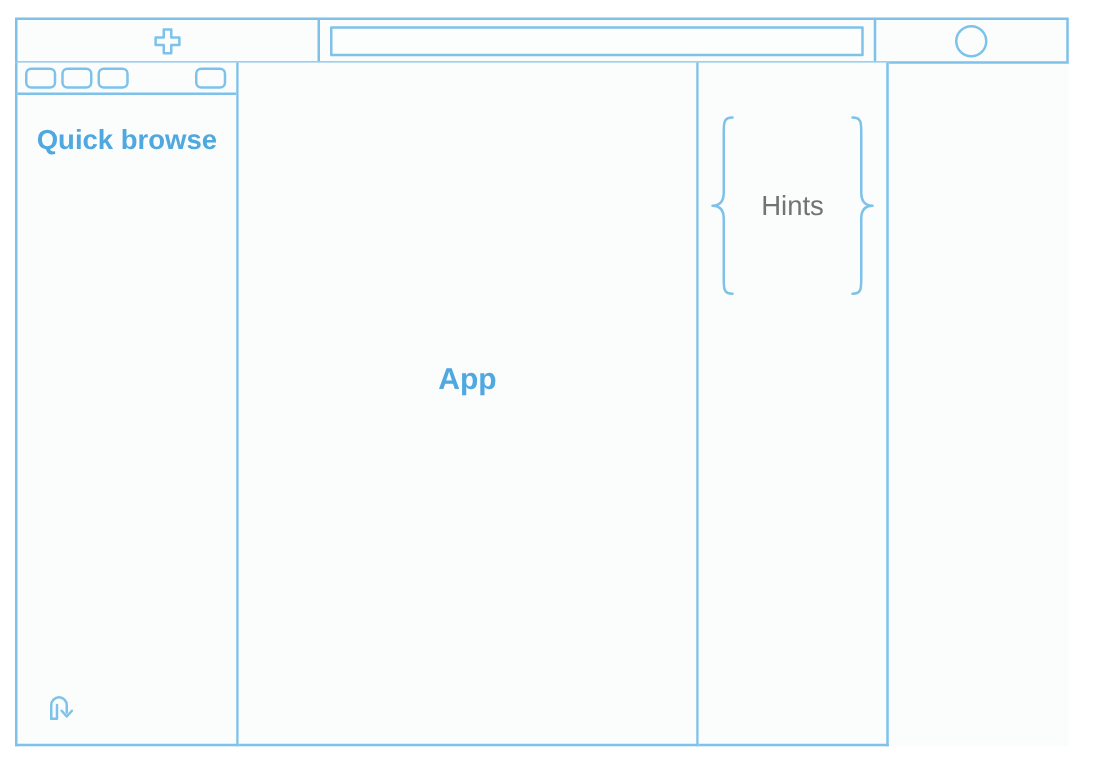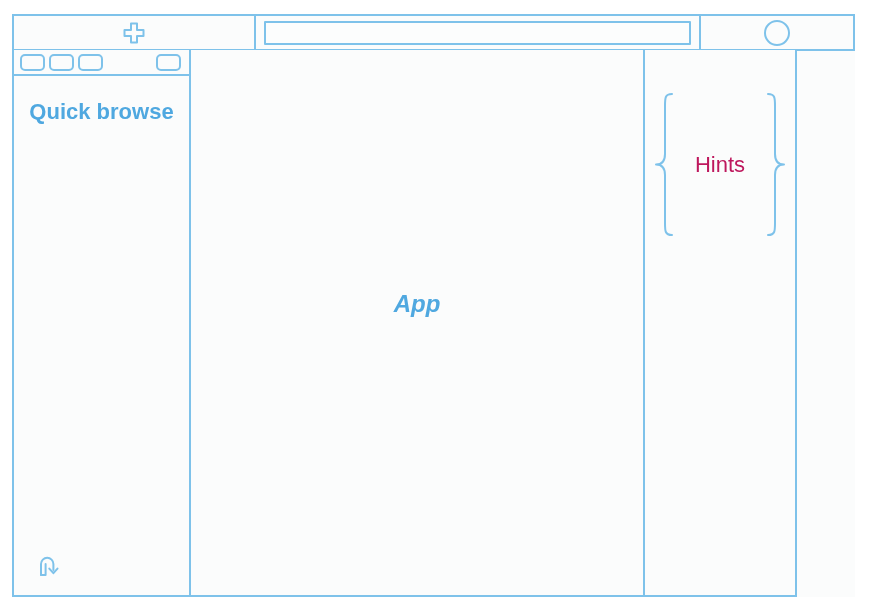--- a/index.html
+++ b/index.html
@@ -99,21 +99,21 @@
     border-radius: 50%;
     box-sizing: border-box;
     background: transparent;
   }
 
   
   .body-row {
     position: absolute;
     left: 0;
     top: 36px;
-    width: 785px;
+    width: 699px;
     height: 547px;
     box-sizing: border-box;
     display: flex;
   }
 
   
   .sidebar {
     width: 179px;
     flex: 0 0 auto;
     box-sizing: border-box;
@@ -175,21 +175,20 @@
     display: flex;
     align-items: center;
     justify-content: center;
     position: relative;
   }
   .app-label {
     font-size: 24px;
     font-weight: bold;
     color: #4fa8e0;
     margin-top: -38px;
-    font-style: italic;
   }
 
   
   .assistant {
     width: 152px;
     flex: 0 0 auto;
     box-sizing: border-box;
     border-bottom: 2px solid #7ec2ea;
     border-right: 2px solid #7ec2ea;
     background: #fbfcfc;
@@ -218,21 +217,21 @@
     position: absolute;
     top: 0;
     width: 22px;
     height: 145px;
   }
   .brace.left  { left: 2px; }
   .brace.right { right: 2px; }
   .hints-label {
     font-size: 22px;
     font-weight: normal;
-    color: #be185d;
+    color: #737373;
     position: relative;
     z-index: 2;
   }
 </style>
 </head>
 <body>
 
 <div id="wireframe">
 
   <div class="topbar">

